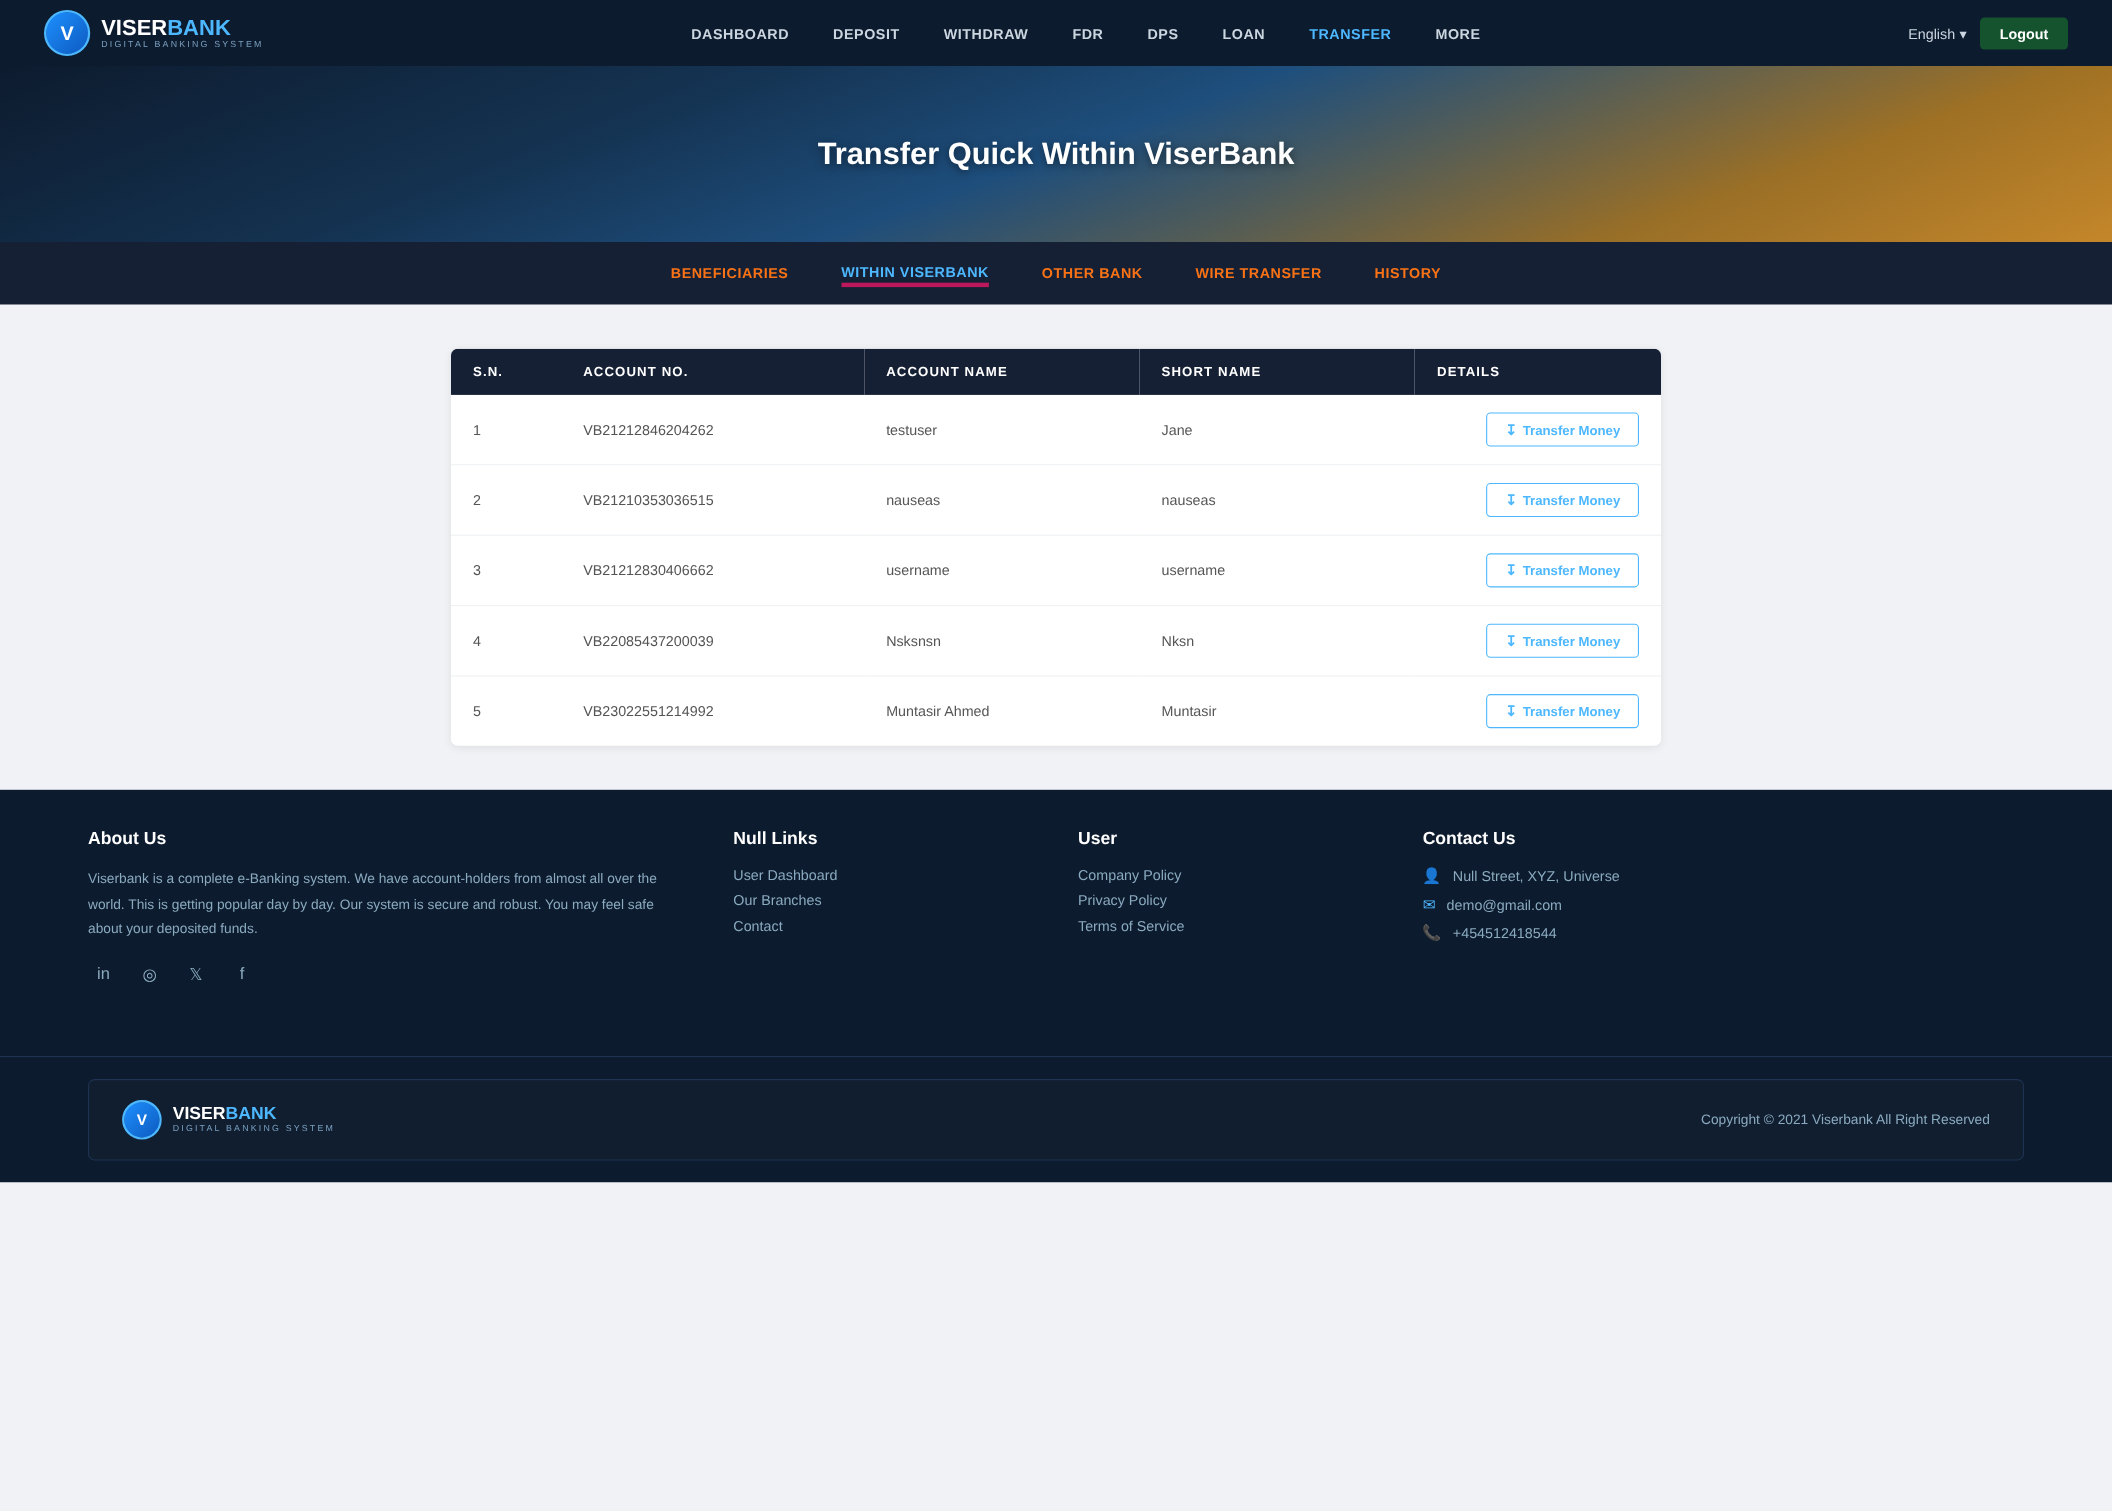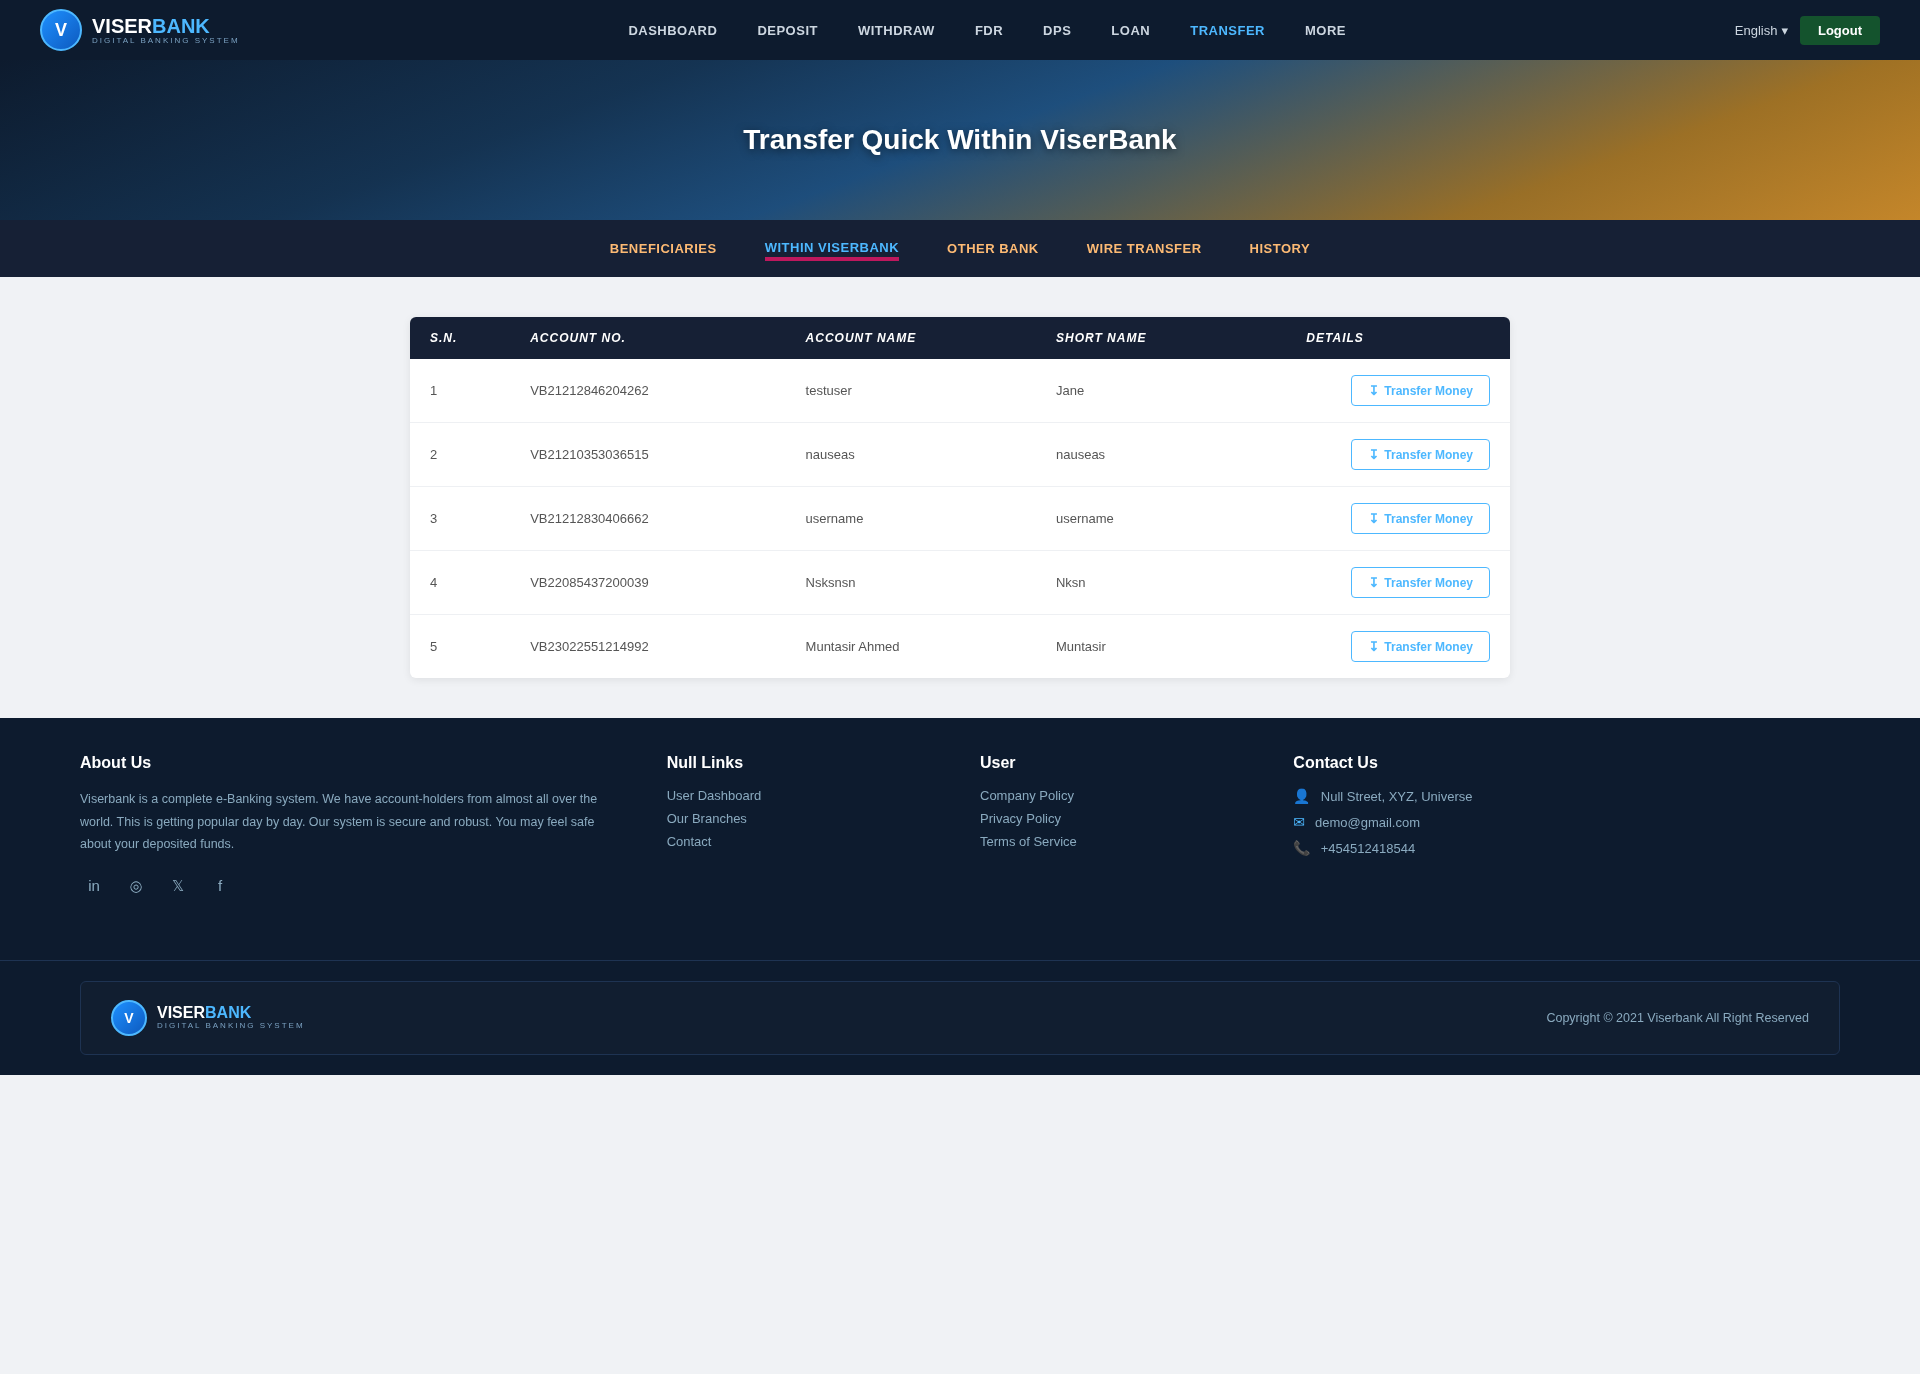--- a/index.html
+++ b/index.html
@@ -62,21 +62,21 @@
       color: white; font-size: 28px; font-weight: 700; text-shadow: 0 2px 8px rgba(0,0,0,0.5);
     }
 
     
     .sub-nav {
       background: #162035;
       display: flex; align-items: center; justify-content: center;
       gap: 48px; padding: 16px 0;
     }
     .sub-nav a {
-      color: #fdba74; text-decoration: none; font-size: 13px; font-weight: 600;
+      color: #f97316; text-decoration: none; font-size: 13px; font-weight: 600;
       letter-spacing: 0.5px; text-transform: uppercase; padding: 4px 0;
     }
     .sub-nav a.active { color: #4db8ff; border-bottom: 4px solid #be185d; padding-bottom: 2px; }
 
     
     .main-content {
       background: #f0f2f5;
       padding: 40px 60px;
       min-height: 360px;
     }
@@ -95,21 +95,20 @@
       background: #162035;
       color: white;
     }
     .data-table thead th {
       padding: 14px 20px;
       text-align: left;
       font-size: 12px;
       font-weight: 700;
       letter-spacing: 1px;
       text-transform: uppercase;
-      font-style: italic;
     }
     .data-table tbody tr {
       border-bottom: 1px solid #eef0f3;
     }
     .data-table tbody tr:last-child { border-bottom: none; }
     .data-table tbody td {
       padding: 16px 20px;
       font-size: 13px;
       color: #555;
     }

